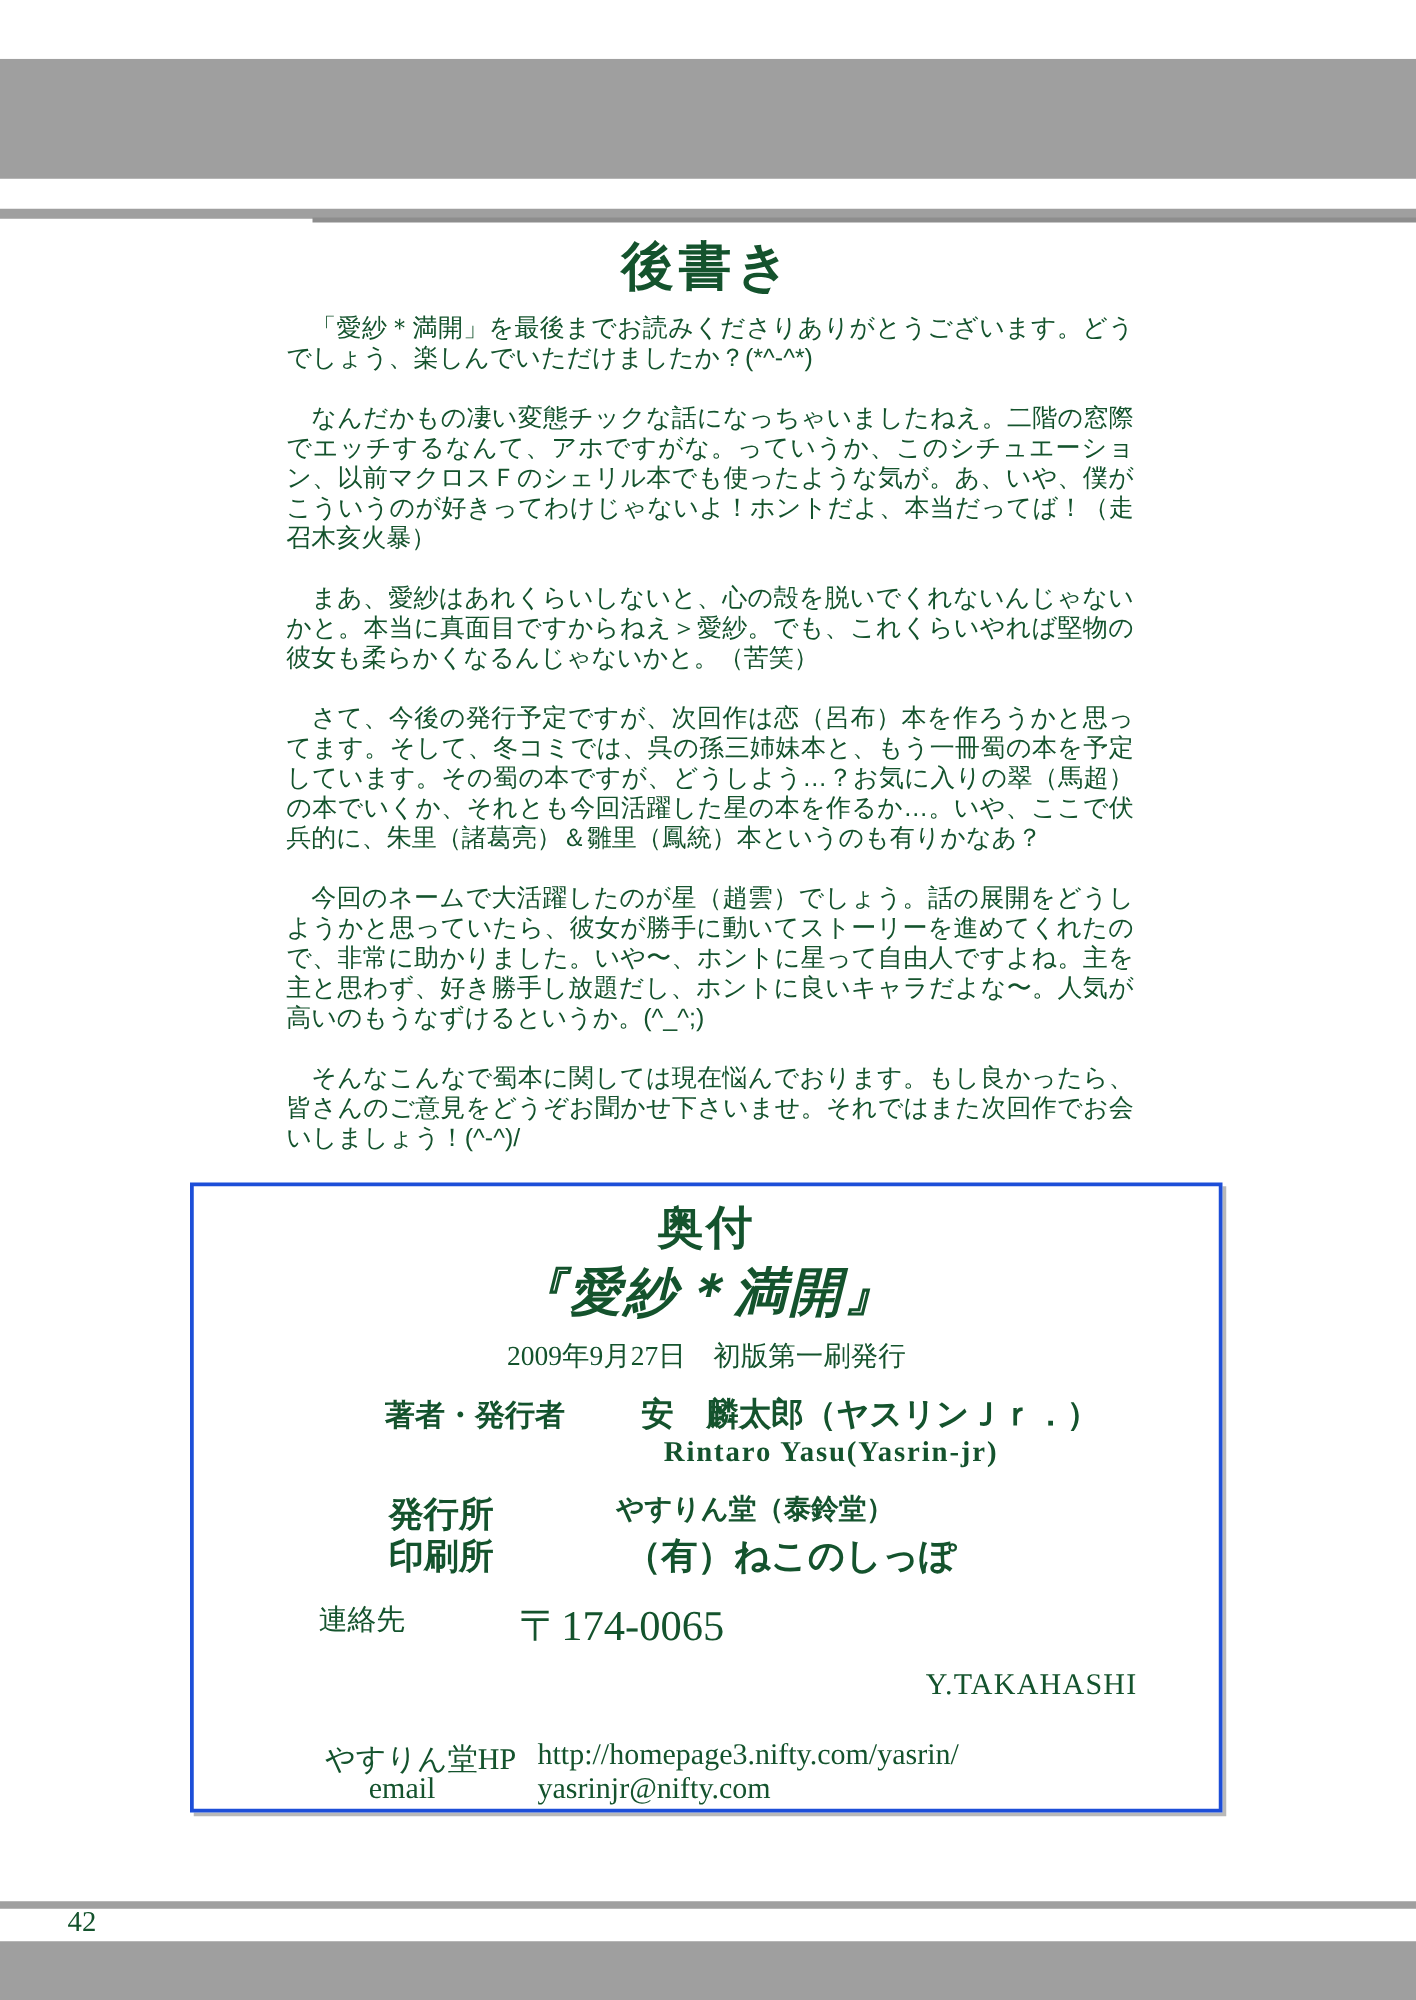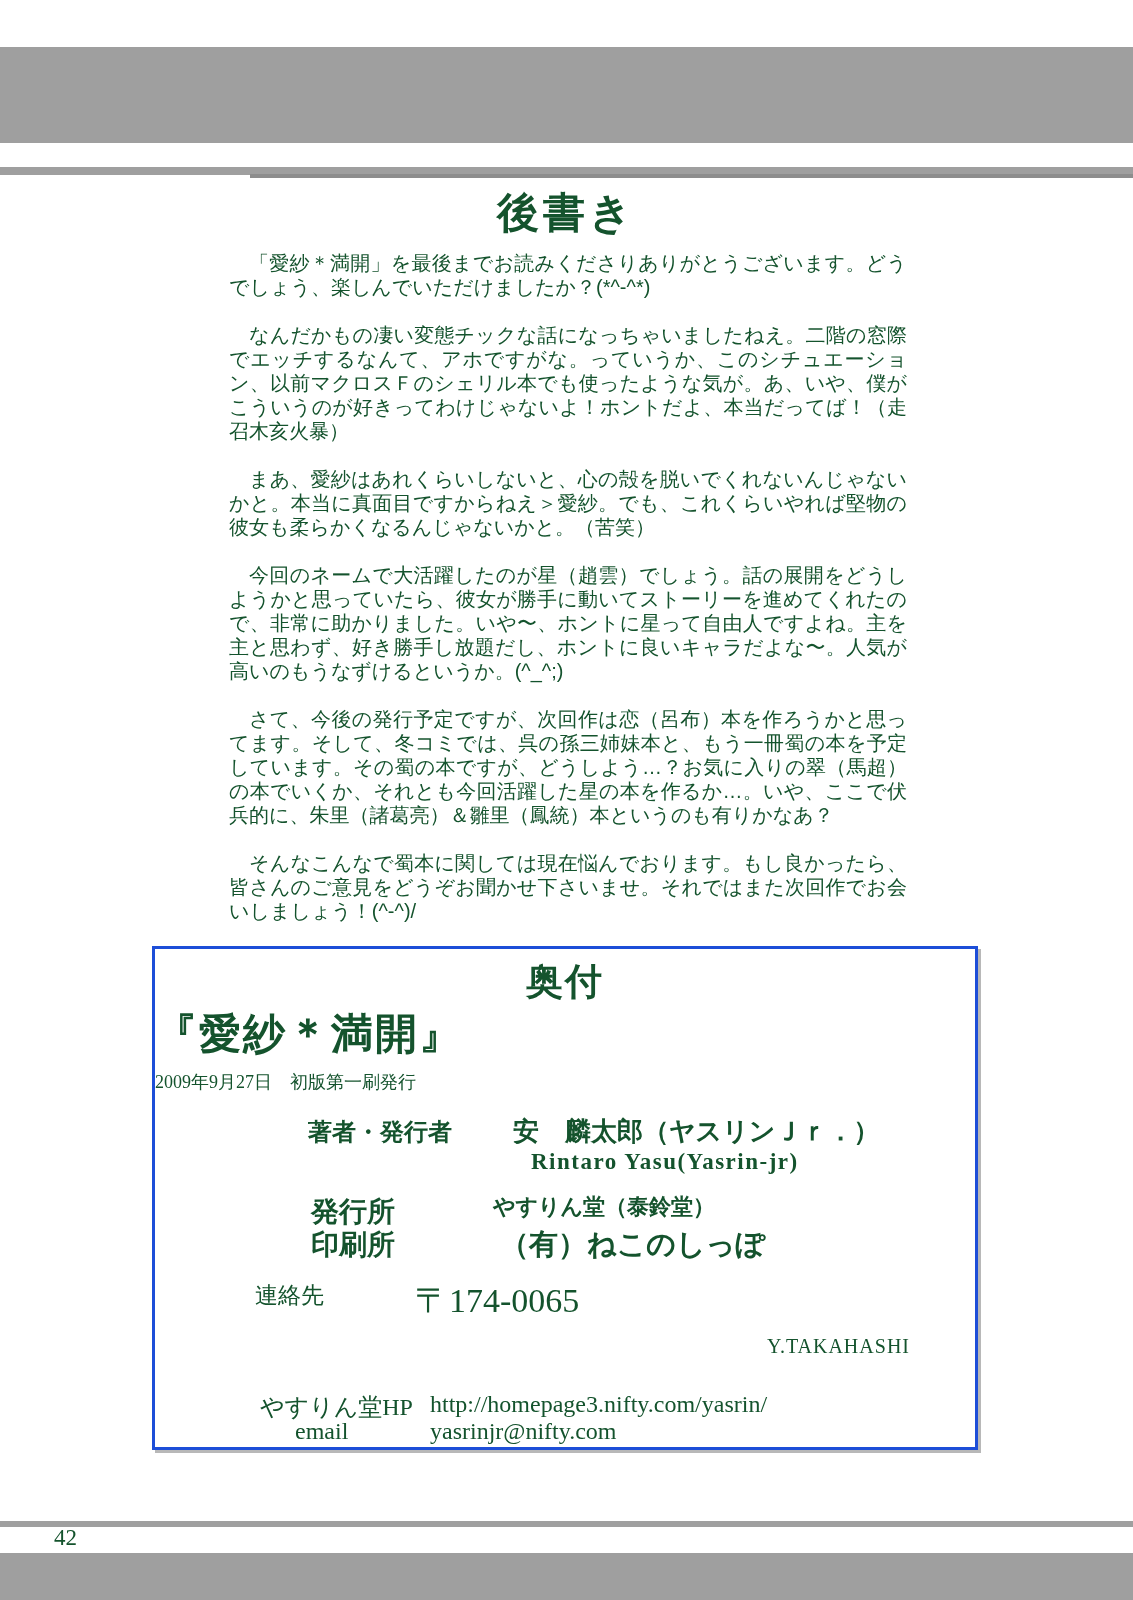--- a/index.html
+++ b/index.html
@@ -65,41 +65,41 @@
   .colophon > * { position: absolute; white-space: nowrap; }
   .serif { font-family: "Liberation Serif", "DejaVu Serif", serif; }
   .gothic { font-family: "Liberation Sans", "DejaVu Sans", sans-serif; }
 
   .c-heading {
     top: 8px; left: 0; width: 100%; text-align: center;
     font-family: "Liberation Sans", "DejaVu Sans", sans-serif;
     font-weight: bold; font-size: 37px; letter-spacing: 2px;
   }
   .c-book-title {
-    top: 57px; left: 0; width: 100%; text-align: left;
+    top: 57px; left: 0; width: 100%; text-align: center;
     font-family: "Liberation Serif", "DejaVu Serif", serif;
-    font-weight: bold; font-size: 42px; letter-spacing: 2px;
+    font-weight: bold; font-size: 42px; letter-spacing: 2px; font-style: italic;
   }
   .c-date {
-    top: 121px; left: 0; width: 100%; text-align: left;
-    font-size: 18px;
+    top: 121px; left: 0; width: 100%; text-align: center;
+    font-size: 22px;
   }
   .c-author-label  { top: 167px; left: 153px; font-weight: bold; font-size: 24px; }
   .c-author-value  { top: 165px; left: 358px; font-weight: bold; font-size: 26px; }
   .c-author-romaji { top: 200px; left: 376px; font-weight: bold; font-size: 23px; letter-spacing: 1.5px; }
 
   .c-publisher-label { top: 244px; left: 156px; font-weight: bold; font-size: 28px; }
   .c-publisher-value { top: 243px; left: 338px; font-weight: bold; font-size: 22px; }
   .c-printer-label   { top: 277px; left: 156px; font-weight: bold; font-size: 28px; }
   .c-printer-value   { top: 276px; left: 345px; font-weight: bold; font-size: 29px; }
 
   .c-contact-label { top: 331px; left: 100px; font-size: 23px; }
   .c-postal        { top: 329px; left: 260px; font-size: 34px; }
   .c-address       { top: 357px; left: 260px; font-size: 25px; }
-  .c-takahashi     { top: 386px; right: 65px; font-size: 20px; letter-spacing: 1px; }
+  .c-takahashi     { top: 386px; right: 65px; font-size: 24px; letter-spacing: 1px; }
 
   .c-website-label { top: 442px; left: 105px; font-size: 24px; }
   .c-website-url   { top: 442px; left: 275px; font-size: 24px; text-align: right; }
   .c-email-label   { top: 469px; left: 140px; font-size: 24px; }
   .c-email-value   { top: 469px; left: 275px; font-size: 24px; }
 
   
   .page-number {
     position: absolute;
     left: 54px;
@@ -117,22 +117,22 @@
   <div class="band band-top"></div>
   <div class="band strip-top"></div>
   <div class="strip-shadow"></div>
 
   <h1 class="title">後書き</h1>
 
   <div class="afterword">
     <p>「愛紗＊満開」を最後までお読みくださりありがとうございます。どうでしょう、楽しんでいただけましたか？(*^-^*)</p>
     <p>なんだかもの凄い変態チックな話になっちゃいましたねえ。二階の窓際でエッチするなんて、アホですがな。っていうか、このシチュエーション、以前マクロスＦのシェリル本でも使ったような気が。あ、いや、僕がこういうのが好きってわけじゃないよ！ホントだよ、本当だってば！（走召木亥火暴）</p>
     <p>まあ、愛紗はあれくらいしないと、心の殻を脱いでくれないんじゃないかと。本当に真面目ですからねえ＞愛紗。でも、これくらいやれば堅物の彼女も柔らかくなるんじゃないかと。（苦笑）</p>
+    <p>さて、今後の発行予定ですが、次回作は恋（呂布）本を作ろうかと思ってます。そして、冬コミでは、呉の孫三姉妹本と、もう一冊蜀の本を予定しています。その蜀の本ですが、どうしよう…？お気に入りの翠（馬超）の本でいくか、それとも今回活躍した星の本を作るか…。いや、ここで伏兵的に、朱里（諸葛亮）＆雛里（鳳統）本というのも有りかなあ？</p>
     <p>今回のネームで大活躍したのが星（趙雲）でしょう。話の展開をどうしようかと思っていたら、彼女が勝手に動いてストーリーを進めてくれたので、非常に助かりました。いや〜、ホントに星って自由人ですよね。主を主と思わず、好き勝手し放題だし、ホントに良いキャラだよな〜。人気が高いのもうなずけるというか。(^_^;)</p>
-    <p>さて、今後の発行予定ですが、次回作は恋（呂布）本を作ろうかと思ってます。そして、冬コミでは、呉の孫三姉妹本と、もう一冊蜀の本を予定しています。その蜀の本ですが、どうしよう…？お気に入りの翠（馬超）の本でいくか、それとも今回活躍した星の本を作るか…。いや、ここで伏兵的に、朱里（諸葛亮）＆雛里（鳳統）本というのも有りかなあ？</p>
     <p>そんなこんなで蜀本に関しては現在悩んでおります。もし良かったら、皆さんのご意見をどうぞお聞かせ下さいませ。それではまた次回作でお会いしましょう！(^-^)/</p>
   </div>
 
   <div class="colophon">
     <div class="c-heading">奥付</div>
     <div class="c-book-title">『愛紗＊満開』</div>
     <div class="c-date serif">2009年9月27日　初版第一刷発行</div>
 
     <div class="c-author-label serif">著者・発行者</div>
     <div class="c-author-value serif">安　麟太郎（ヤスリンＪｒ．）</div>

